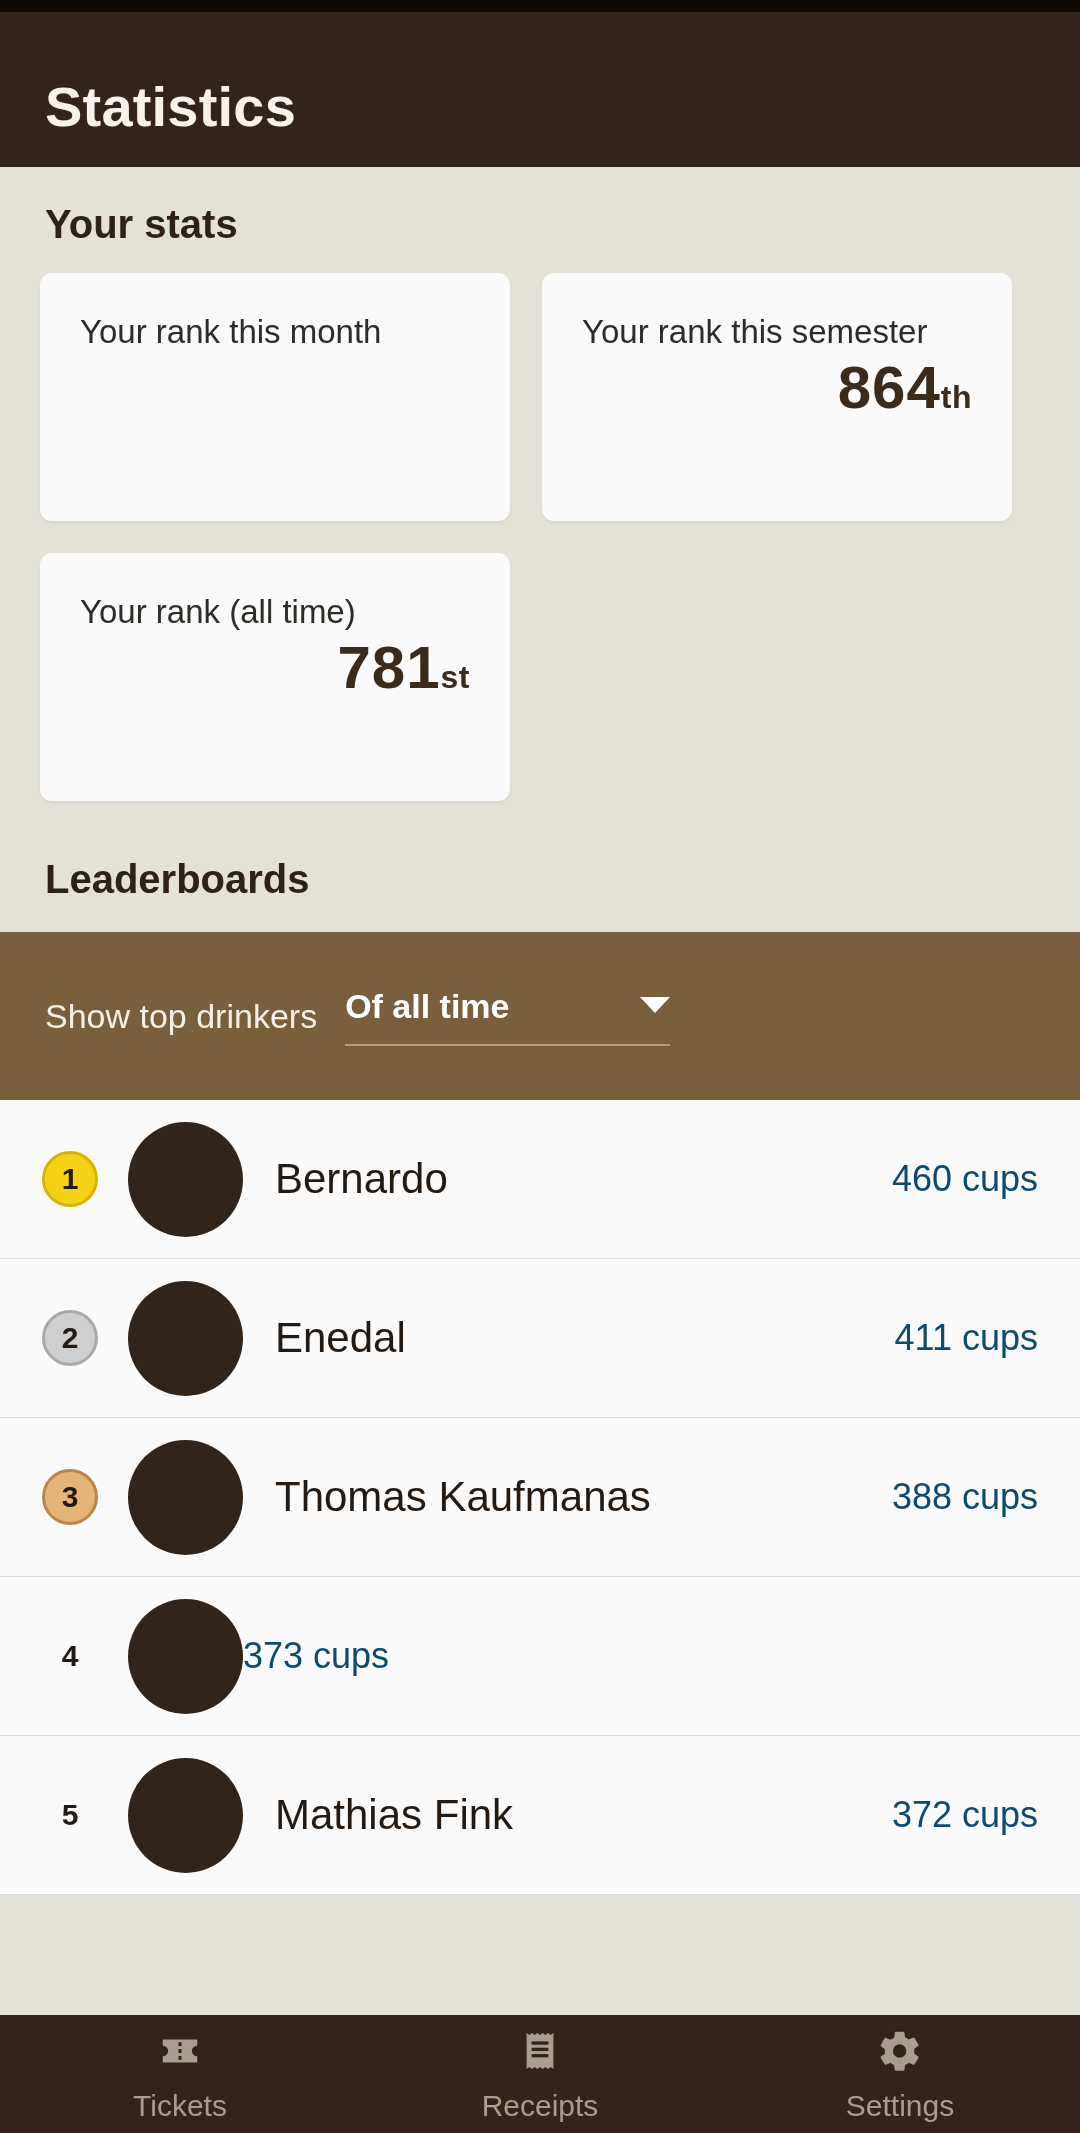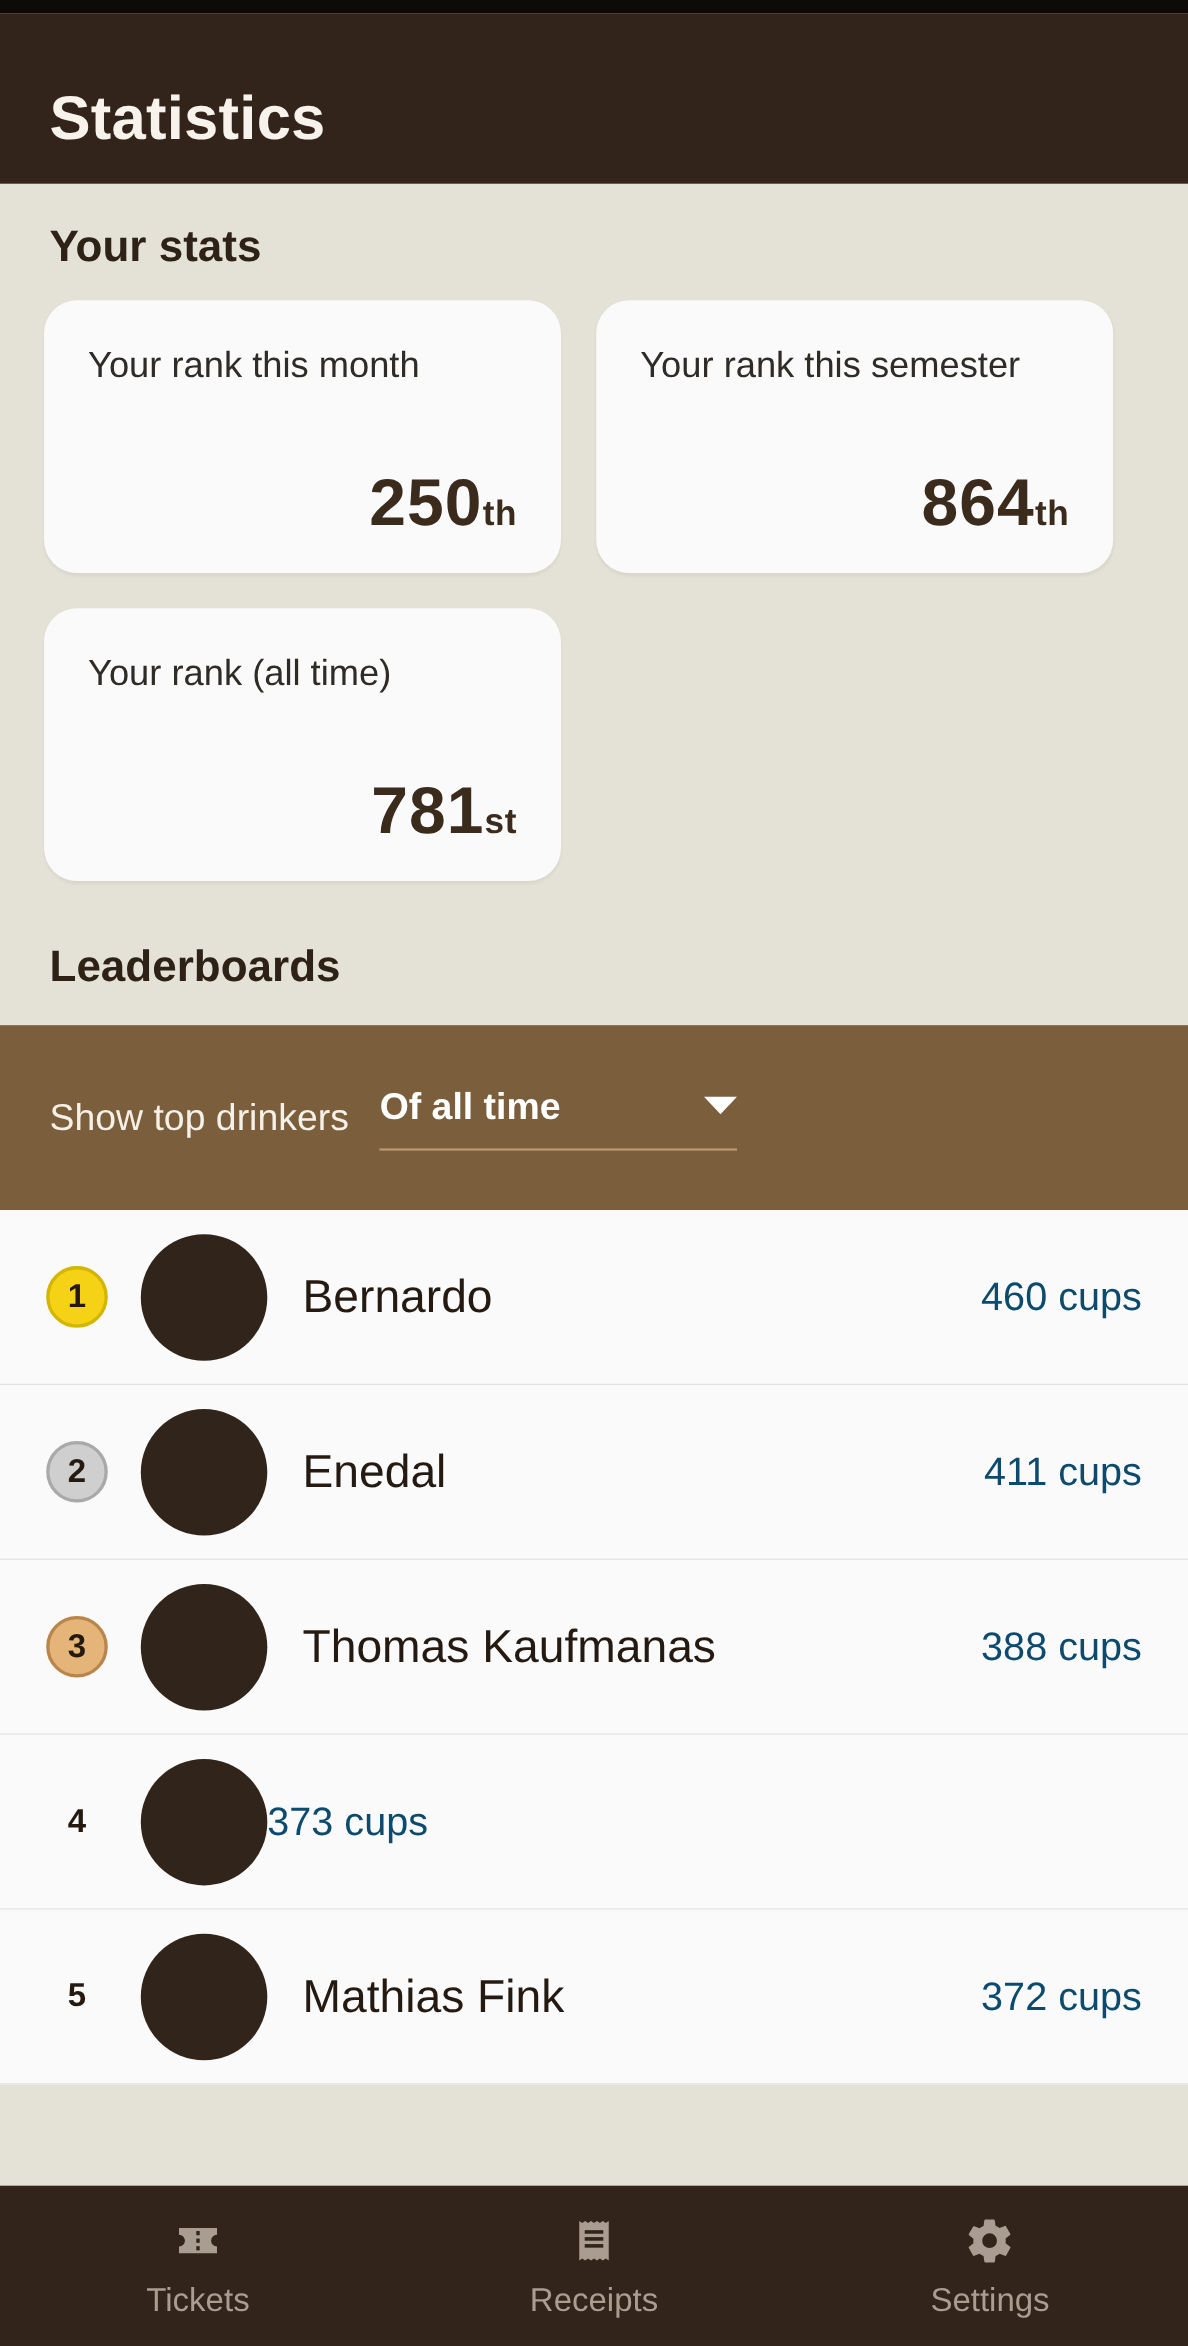--- a/index.html
+++ b/index.html
@@ -68,25 +68,24 @@
   .cards-wrap {
     padding: 26px 40px 0 40px;
     display: flex;
     flex-wrap: wrap;
     gap: 32px;
   }
   .stat-card {
     width: 470px;
     min-height: 248px;
     background: #fafafa;
-    border-radius: 30px;
+    border-radius: 12px;
     padding: 38px 40px 30px 40px;
     display: flex;
     flex-direction: column;
-    justify-content: space-between;
     box-shadow: 0 2px 3px rgba(0,0,0,0.05);
   }
   .stat-card-label {
     font-size: 33px;
     color: #2f2b27;
     line-height: 1.26;
   }
   .stat-card-value {
     text-align: right;
     color: #3b2b1d;
@@ -206,21 +205,21 @@
     color: #0c4a6e;
     white-space: nowrap;
   }
 
   
   .bottom-nav {
     position: absolute;
     left: 0;
     right: 0;
     bottom: 0;
-    height: 146px;
+    height: 118px;
     background: #32241a;
     display: flex;
     align-items: center;
   }
   .nav-item {
     flex: 1 1 25%;
     display: flex;
     flex-direction: column;
     align-items: center;
     justify-content: center;
@@ -255,23 +254,20 @@
   </div>
 
   <div class="content">
 
     <div class="section-title">Your stats</div>
 
     <div class="cards-wrap">
 
       <div class="stat-card">
         <div class="stat-card-label">Your rank this month</div>
-        <div class="stat-card-value">
-          <span class="stat-number">250</span><span class="stat-suffix">th</span>
-        </div>
       </div>
 
       <div class="stat-card">
         <div class="stat-card-label">Your rank this semester</div>
         <div class="stat-card-value">
           <span class="stat-number">864</span><span class="stat-suffix">th</span>
         </div>
       </div>
 
       <div class="stat-card">

